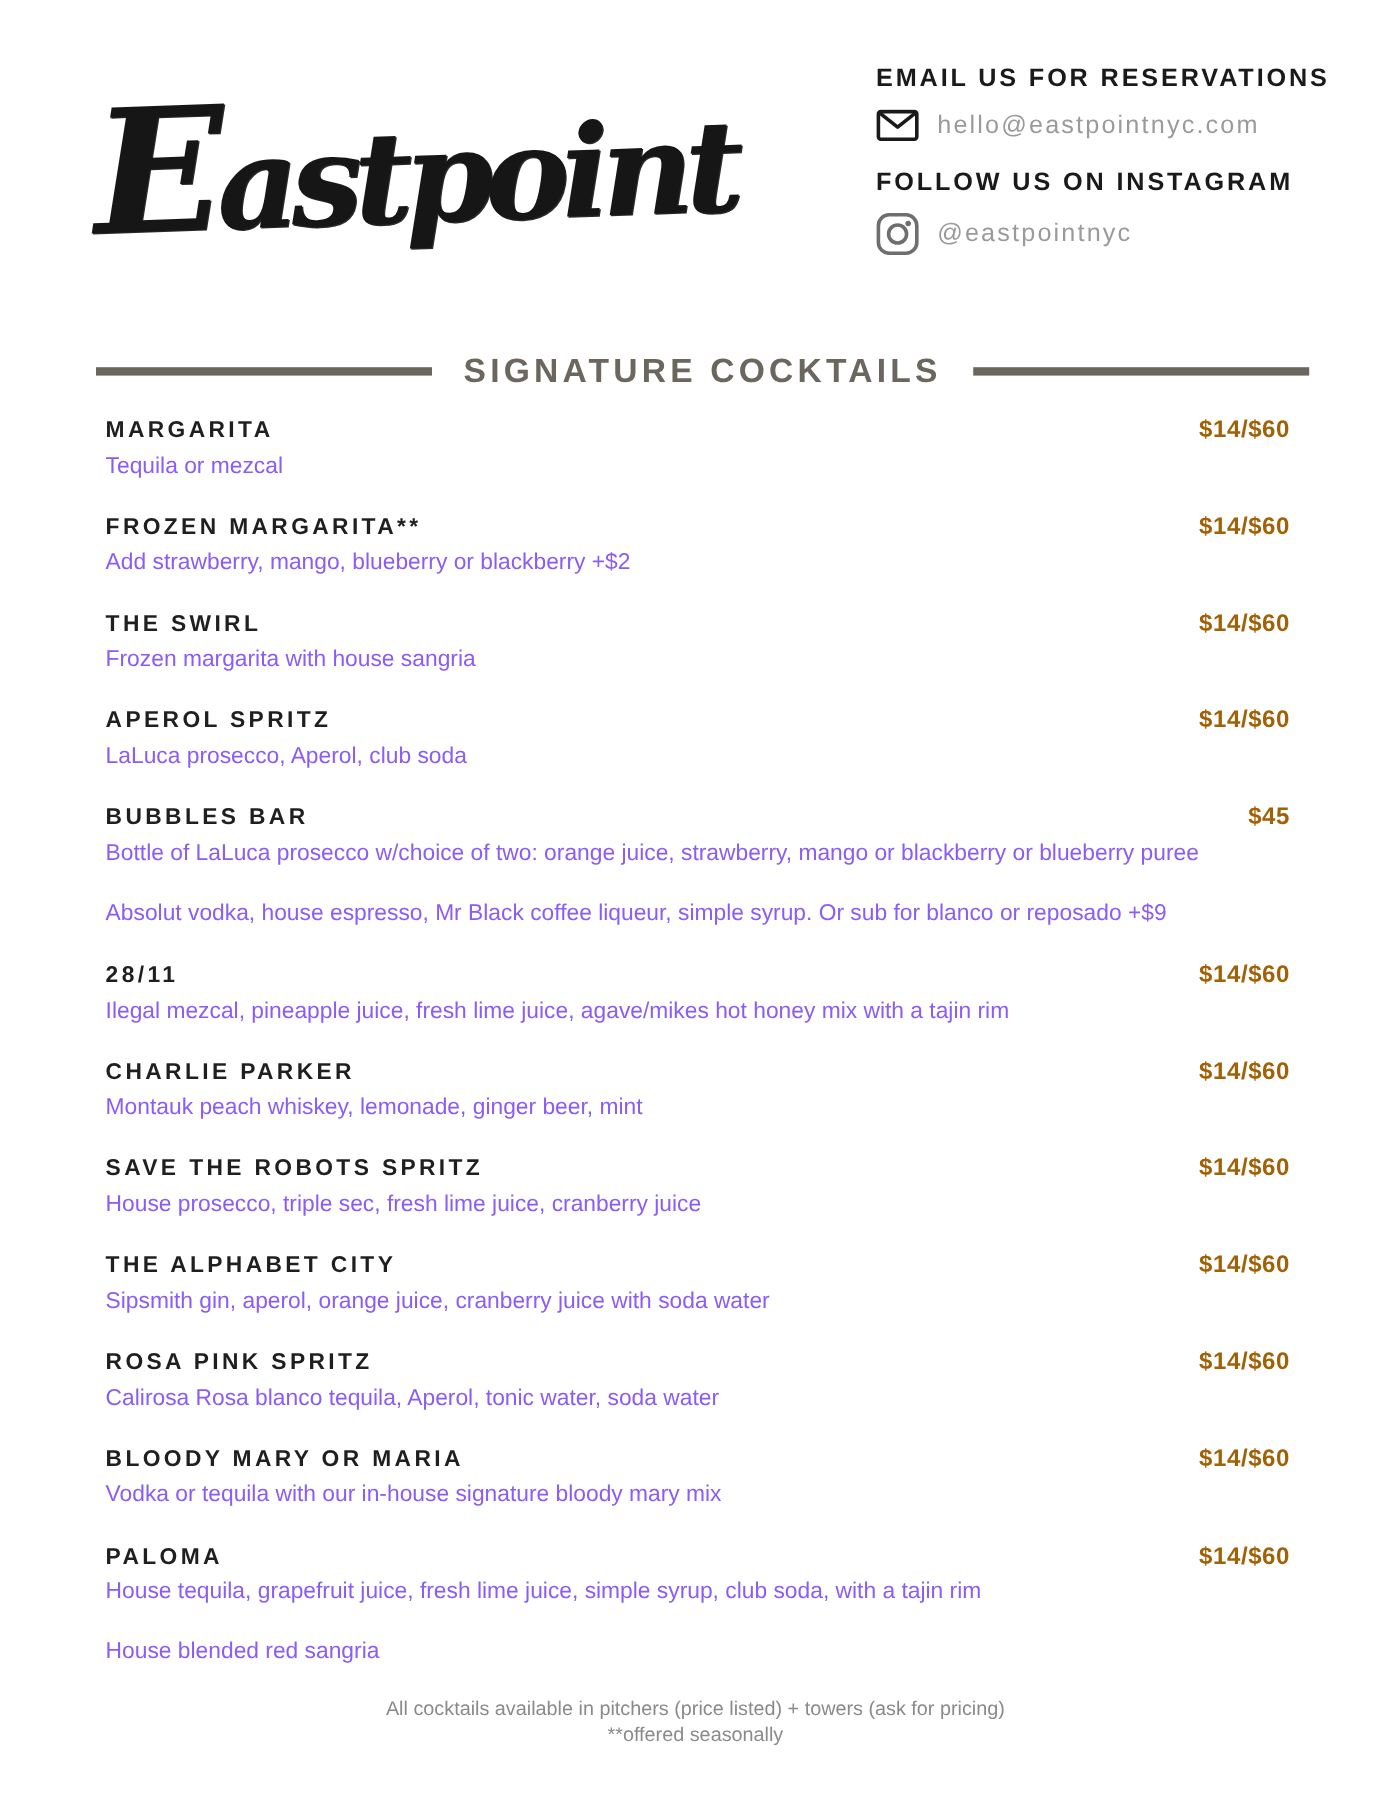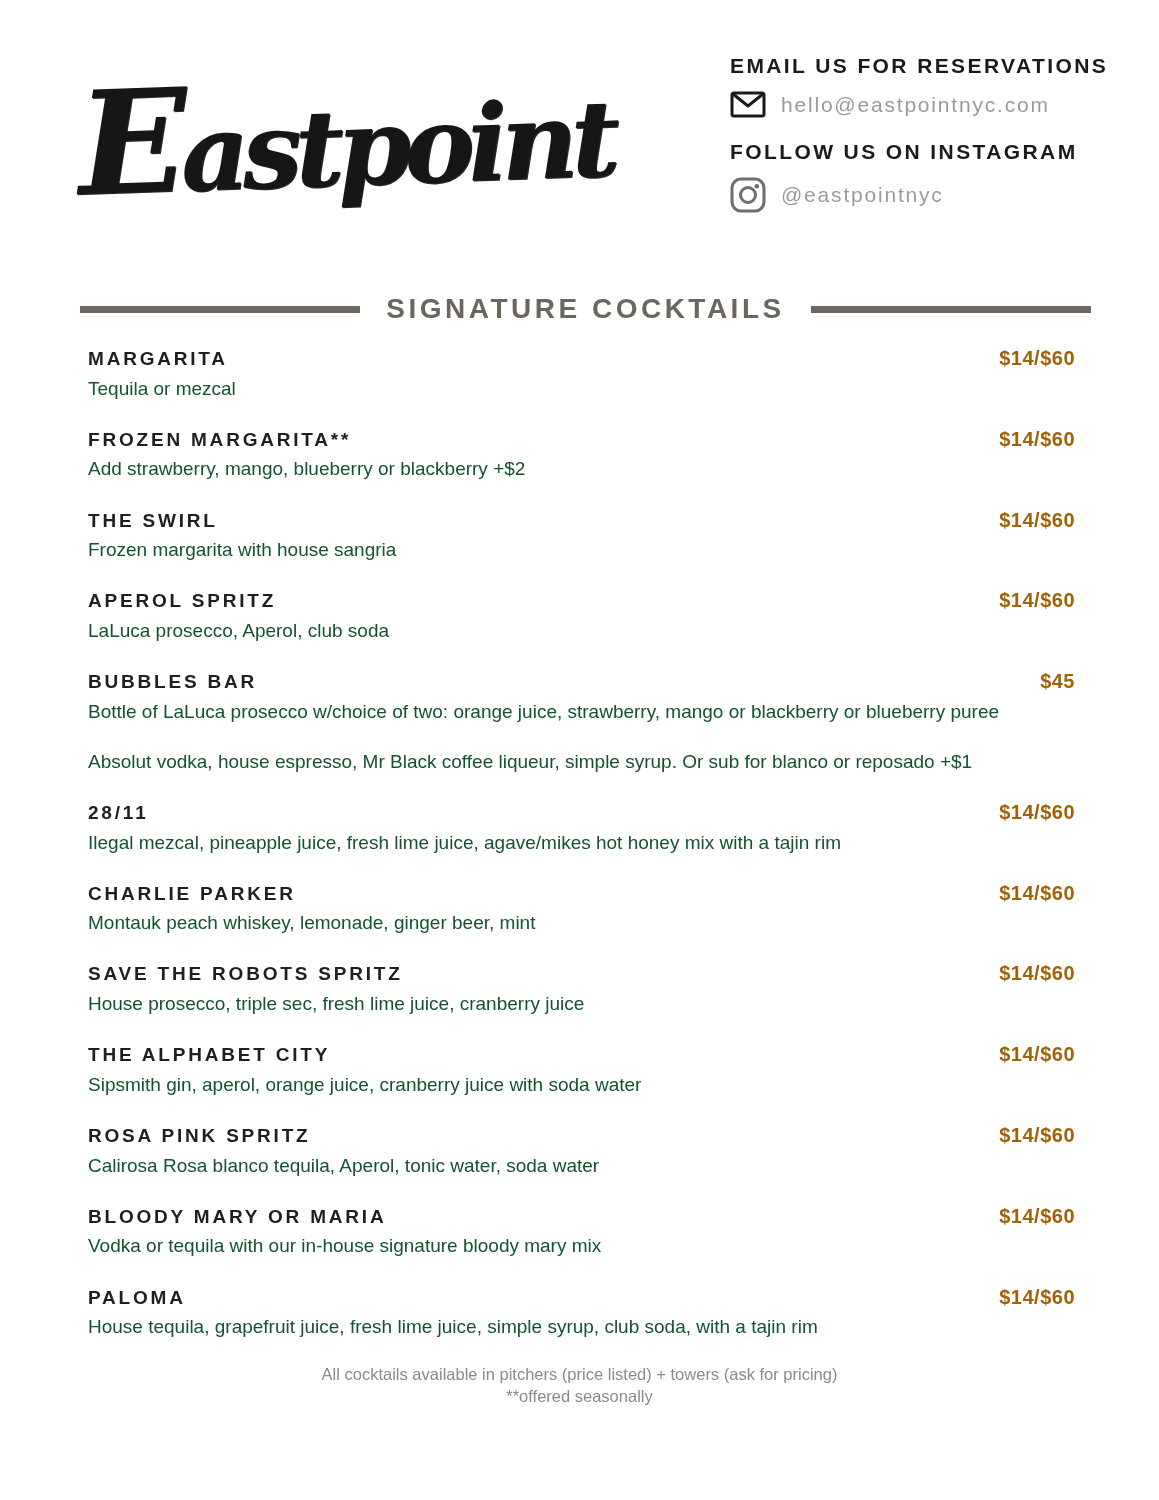--- a/index.html
+++ b/index.html
@@ -91,21 +91,21 @@
   }
   .item-price {
     font-size: 20px;
     font-weight: bold;
     letter-spacing: 0.5px;
     color: #a16207;
     white-space: nowrap;
   }
   .item-desc {
     font-size: 19px;
-    color: #14532d;
+    color: #8b5cf6;
     margin-top: 4px;
     line-height: 1.32;
     text-align: justify;
     padding-right: 55px;
   }
 
   
   .footer {
     text-align: center;
     color: #8a8a8a;
@@ -186,21 +186,21 @@
       <div class="item-desc">LaLuca prosecco, Aperol, club soda</div>
     </div>
       <div class="menu-item">
       <div class="item-head">
         <span class="item-name">BUBBLES BAR</span>
         <span class="item-price">$45</span>
       </div>
       <div class="item-desc">Bottle of LaLuca prosecco w/choice of two: orange juice, strawberry, mango or blackberry or blueberry puree</div>
     </div>
       <div class="menu-item">
-      <div class="item-desc">Absolut vodka, house espresso, Mr Black coffee liqueur, simple syrup. Or sub for blanco or reposado +$1</div>
+      <div class="item-desc">Absolut vodka, house espresso, Mr Black coffee liqueur, simple syrup. Or sub for blanco or reposado +$9</div>
     </div>
       <div class="menu-item">
       <div class="item-head">
         <span class="item-name">28/11</span>
         <span class="item-price">$14/$60</span>
       </div>
       <div class="item-desc">Ilegal mezcal, pineapple juice, fresh lime juice, agave/mikes hot honey mix with a tajin rim</div>
     </div>
       <div class="menu-item">
       <div class="item-head">
@@ -238,20 +238,21 @@
       <div class="item-desc">Vodka or tequila with our in-house signature bloody mary mix</div>
     </div>
       <div class="menu-item">
       <div class="item-head">
         <span class="item-name">PALOMA</span>
         <span class="item-price">$14/$60</span>
       </div>
       <div class="item-desc">House tequila, grapefruit juice, fresh lime juice, simple syrup, club soda, with a tajin rim</div>
     </div>
       <div class="menu-item">
+      <div class="item-desc">House blended red sangria</div>
     </div>
     </div>
 
   <div class="footer">
     <div>All cocktails available in pitchers (price listed) + towers (ask for pricing)</div>
     <div>**offered seasonally</div>
   </div>
 
 </div>
 

